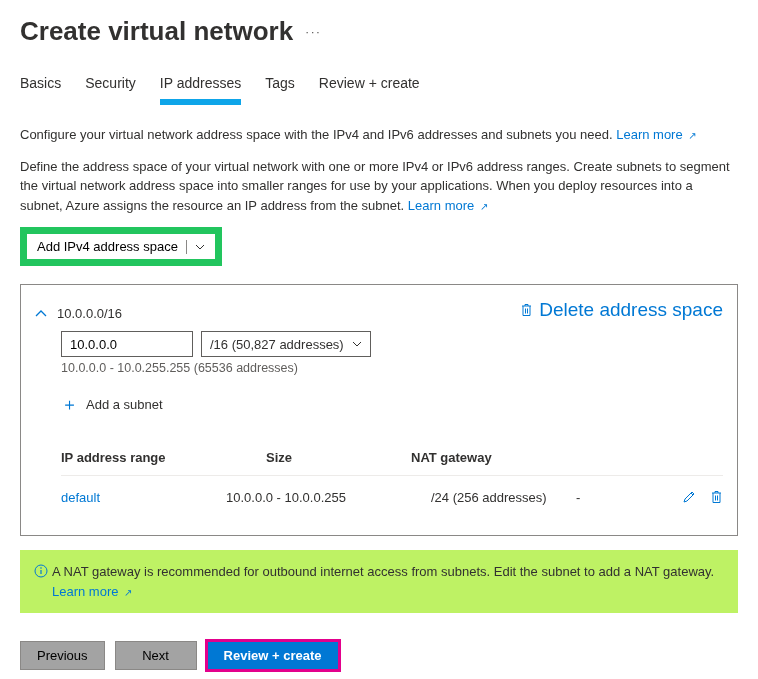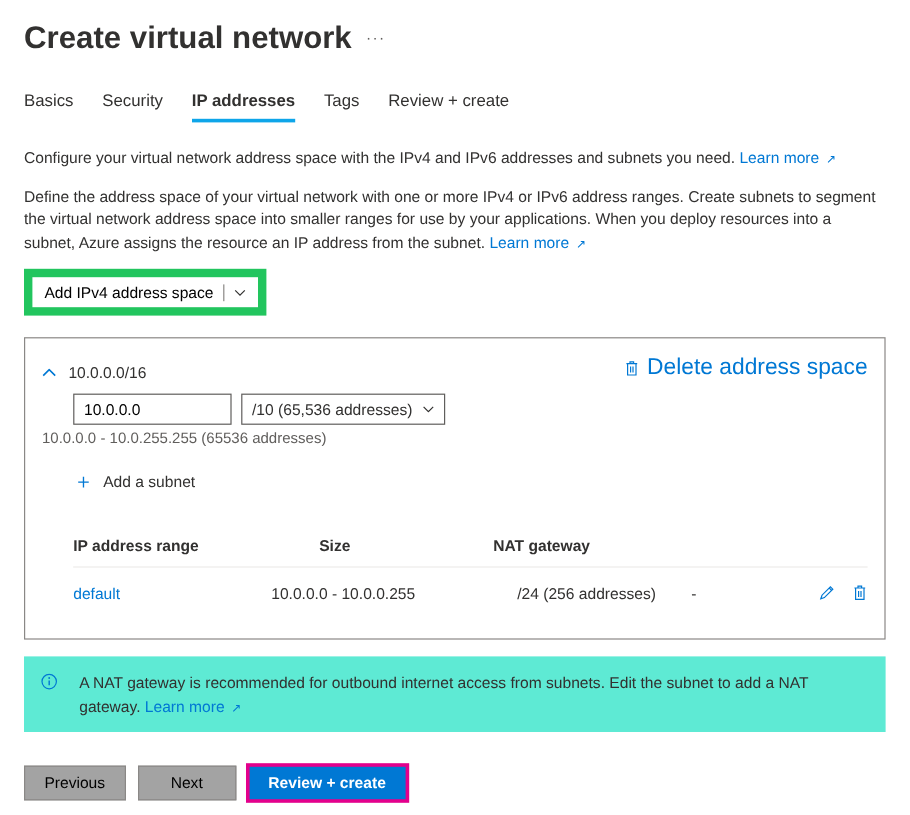--- a/index.html
+++ b/index.html
@@ -11,21 +11,21 @@
     color: #323130;
     background: #fff;
     width: 758px;
   }
   .container { padding: 16px 20px; }
   .header { display: flex; align-items: center; gap: 12px; margin-bottom: 28px; }
   .title { font-size: 26px; font-weight: 600; color: #323130; }
   .more-btn { color: #605e5c; font-size: 13px; cursor: pointer; letter-spacing: 1px; }
   .tabs { display: flex; gap: 24px; border-bottom: none; margin-bottom: 20px; }
   .tab { padding: 0 0 8px 0; cursor: pointer; color: #323130; font-size: 14px; }
-  .tab.active { border-bottom: 3px solid #0ea5e9; font-weight: 700; }
+  .tab.active { border-bottom: 6px solid #0ea5e9; font-weight: 400; }
   .desc { font-size: 13px; line-height: 1.5; margin-bottom: 12px; color: #323130; }
   .link { color: #0078d4; text-decoration: none; cursor: pointer; }
   .link-icon { font-size: 10px; margin-left: 2px; }
   .add-space-btn {
     display: inline-flex; align-items: center;
     border: 7px solid #22c55e; padding: 5px 10px;
     background: #fff; cursor: pointer; font-size: 13px;
     margin-bottom: 18px; font-family: inherit;
   }
   .add-space-btn .divider { border-left: 1px solid #8a8886; margin: 0 8px; height: 14px; }
@@ -37,35 +37,35 @@
   .input-row { display: flex; gap: 8px; margin-left: 26px; margin-bottom: 4px; }
   .txt-input {
     border: 1px solid #605e5c; padding: 4px 8px; font-size: 13px;
     height: 26px; font-family: inherit; width: 132px;
   }
   .select-box {
     border: 1px solid #605e5c; padding: 4px 8px; font-size: 13px;
     height: 26px; display: flex; align-items: center; gap: 8px;
     cursor: pointer; min-width: 160px; justify-content: space-between;
   }
-  .range-text { color: #605e5c; font-size: 12.5px; margin-bottom: 18px; }
+  .range-text { color: #605e5c; font-size: 12.5px; margin-left: 26px; margin-bottom: 18px; }
   .add-subnet { display: flex; align-items: center; gap: 8px; margin-left: 26px; margin-bottom: 24px; cursor: pointer; }
   .plus { color: #0078d4; font-size: 17px; font-weight: 300; }
   .subnet-table { margin-left: 26px; }
   .table-head { display: flex; padding: 10px 0; font-weight: 600; font-size: 13px; }
   .col-name { width: 165px; }
   .col-range { width: 205px; }
   .col-size { width: 145px; }
   .col-nat { flex: 1; }
   .col-actions { width: 60px; display: flex; gap: 14px; justify-content: flex-end; }
   .table-row { display: flex; padding: 14px 0; align-items: flex-start; border-top: 1px solid #edebe9; }
   .subnet-name { color: #0078d4; cursor: pointer; }
   .action-icon { color: #0078d4; cursor: pointer; }
   .info-box {
-    background: #5eead4; padding: 12px 14px; display: flex; gap: 18px;
+    background: #bef264; padding: 12px 14px; display: flex; gap: 4px;
     font-size: 13px; line-height: 1.5; margin-bottom: 28px; align-items: flex-start;
   }
   .info-icon { color: #0078d4; flex-shrink: 0; margin-top: 2px; }
   .footer { display: flex; gap: 10px; }
   .btn {
     padding: 6px 16px; font-size: 13px; font-family: inherit;
     cursor: pointer; border: 1px solid #8a8886; background: #a3a3a3; min-width: 82px;
   }
   .btn.primary {
     background: #0078d4; color: #fff; border: 1px solid #0078d4;
@@ -124,21 +124,21 @@
               <path d="M2 3h9M5 3V1.5h3V3M3 3v9.5h7V3M5.5 5.5v5M7.5 5.5v5" stroke="#0078d4" stroke-width="1" fill="none"></path>
             </svg>
         </span>
         <span>Delete address space</span>
       </div>
     </div>
 
     <div class="input-row">
       <input class="txt-input" value="10.0.0.0" style="">
       <div class="select-box">
-        <span>/10 (65,536 addresses)</span>
+        <span>/16 (50,827 addresses)</span>
         <span>
           <svg width="10" height="6" viewBox="0 0 10 6">
               <path d="M1 1 L5 5 L9 1" stroke="#323130" stroke-width="1" fill="none"></path>
             </svg>
         </span>
       </div>
     </div>
     <div class="range-text">10.0.0.0 - 10.0.255.255 (65536 addresses)</div>
 
     <div class="add-subnet">

